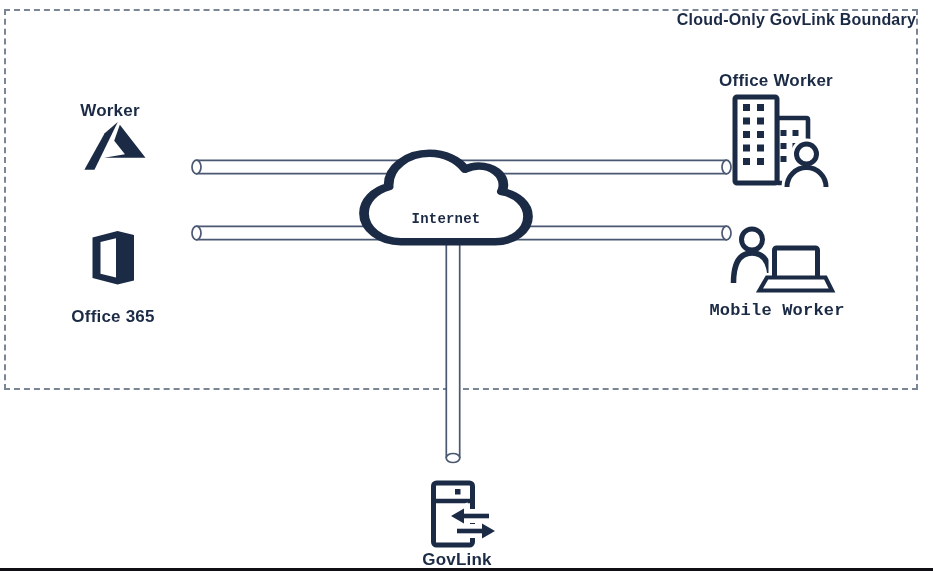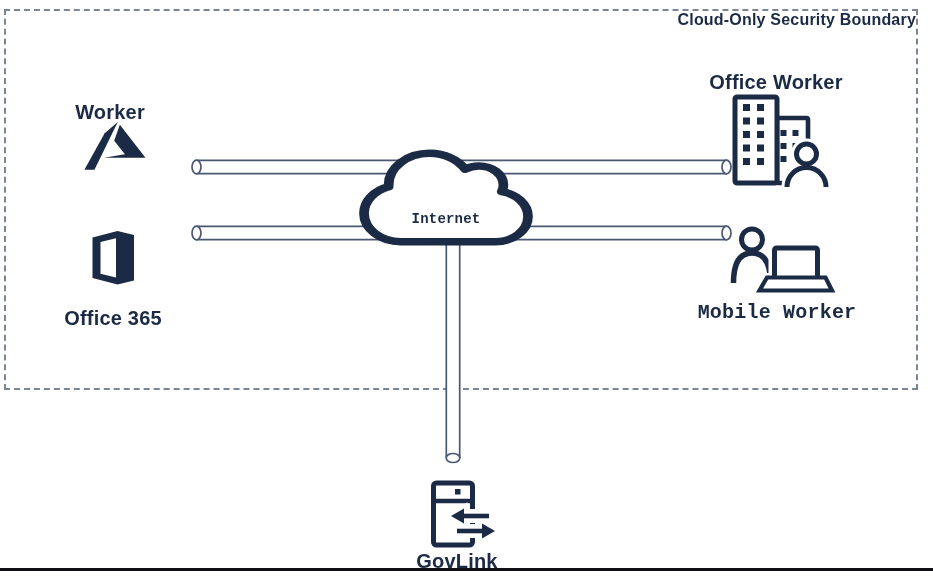--- a/index.html
+++ b/index.html
@@ -1,35 +1,35 @@
 <!DOCTYPE html>
 <html style="--ink: #1c2b45; --pipe: #4a5872; --boundary: #7b8694; --baseline: #101014; --background: #ffffff;"><head>
 <meta charset="utf-8">
 <style>
   :root{
     --ink:#1c2b45; --pipe:#4a5872; --boundary:#7b8694; --baseline:#101014; --background:#ffffff;
   }
   *{margin:0;padding:0;box-sizing:border-box}
   body{background:#e8e8e8;font-family:"Liberation Sans",sans-serif;}
   #stage{position:relative;width:933px;height:577px;background:var(--background);overflow:hidden;}
-  .label{position:absolute;color:var(--ink);font-weight:700;font-size:20px;text-align:center;letter-spacing:.2px;line-height:1.15;}
+  .label{position:absolute;color:var(--ink);font-weight:700;font-size:17px;text-align:center;letter-spacing:.2px;line-height:1.15;}
   #boundary{position:absolute;left:4px;top:9px;width:914px;height:381px;border:2px dashed var(--boundary);}
   #title{position:absolute;right:17px;top:11px;color:var(--ink);font-weight:700;font-size:16px;letter-spacing:.2px;}
   svg.pipe{position:absolute;color:var(--pipe);overflow:visible;}
   svg.icon{position:absolute;color:var(--ink);overflow:visible;}
   #internet-label{font-size:14px;}
   #baseline{position:absolute;left:0;top:568px;width:933px;height:3px;background:var(--baseline);}
 </style>
 </head>
 <body>
 
 <div id="stage">
 
   <div id="boundary"></div>
-  <div id="title">Cloud-Only Security Boundary</div>
+  <div id="title">Cloud-Only GovLink Boundary</div>
 
   <svg class="pipe" style="left:190px;top:158px" width="543" height="18" viewBox="0 0 543 18">
     <rect x="6" y="2" width="531" height="14" fill="#fff"></rect>
     <path d="M6 2.3 H537 M6 15.7 H537" stroke="currentColor" stroke-width="1.7" fill="none"></path>
     <ellipse cx="6.5" cy="9" rx="4.5" ry="6.8" fill="#fff" stroke="currentColor" stroke-width="1.7"></ellipse>
     <ellipse cx="536.5" cy="9" rx="4.5" ry="6.8" fill="#fff" stroke="currentColor" stroke-width="1.7"></ellipse>
   </svg>
   <svg class="pipe" style="left:190px;top:224px" width="543" height="18" viewBox="0 0 543 18">
     <rect x="6" y="2" width="531" height="14" fill="#fff"></rect>
     <path d="M6 2.3 H537 M6 15.7 H537" stroke="currentColor" stroke-width="1.7" fill="none"></path>

